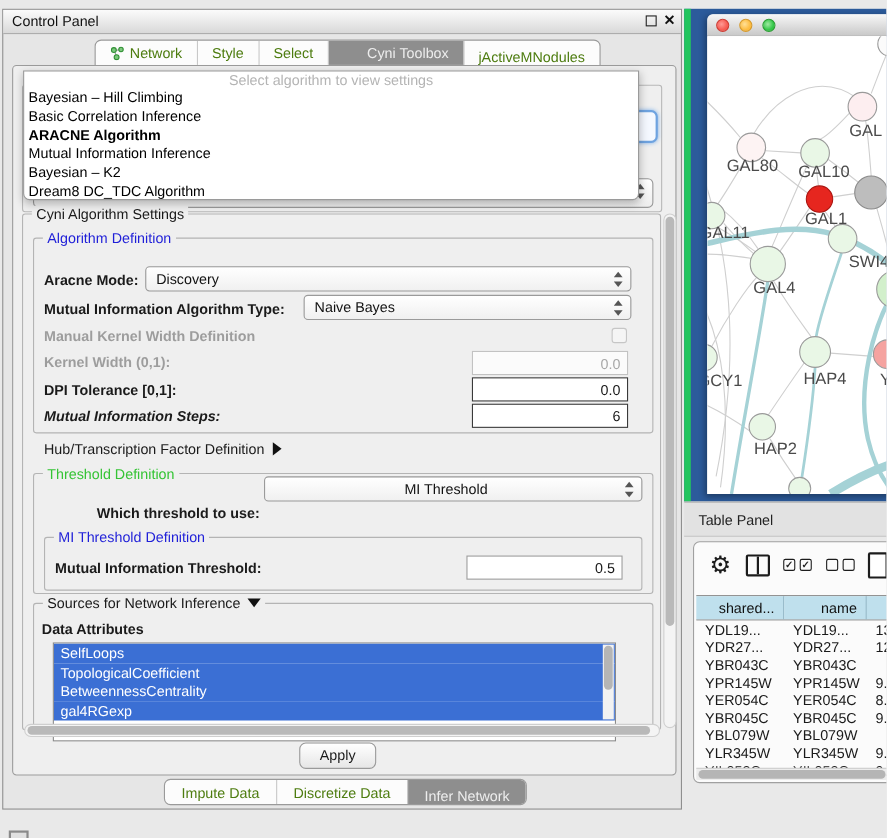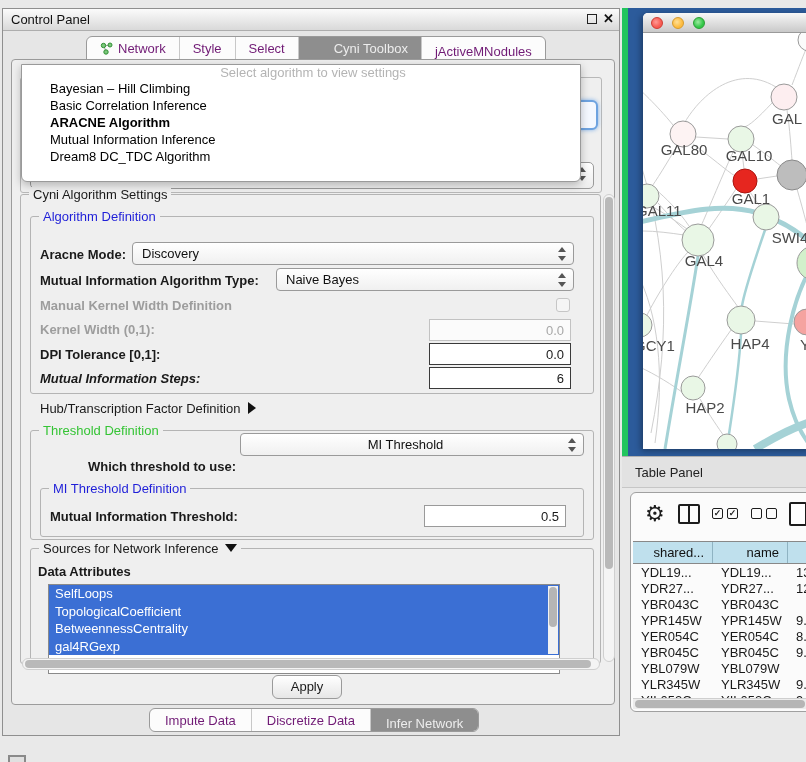--- a/index.html
+++ b/index.html
@@ -9,21 +9,21 @@
 
   
   .cp-window { position:absolute; left:2px; top:8px; width:618px; height:728px; background:#e6e6e6; border:1px solid #8f8f8f; }
   .cp-titlebar { position:absolute; left:0; top:0; width:100%; height:22px; background:linear-gradient(#fbfbfb,#d9d9d9); border-bottom:1px solid #adadad; }
   .cp-title { position:absolute; left:8px; top:3px; font-size:13px; color:#111; }
   .win-float { position:absolute; right:22px; top:5px; width:10px; height:10px; border:1.5px solid #222; }
   .win-close { position:absolute; right:5px; top:2px; font-size:13px; font-weight:bold; color:#111; }
 
   
   .tabbar { position:absolute; left:83px; top:27px; height:24px; display:flex; background:#fcfcfc; border:1px solid #9a9a9a; border-radius:6px 6px 0 0; overflow:hidden; }
-  .tabseg { display:flex; align-items:center; gap:5px; padding:0 13px; border-right:1px solid #c8c8c8; color:#701a75; white-space:nowrap; }
+  .tabseg { display:flex; align-items:center; gap:5px; padding:0 13px; border-right:1px solid #c8c8c8; color:#4d7c0f; white-space:nowrap; }
   .tabseg:last-child { border-right:none;align-items:flex-end; }
   .tabseg.sel { background:#8e8e8e; color:#ededed;padding-left:35px; }
 
   
   .content { position:absolute; left:8px; top:50px; width:604px; height:646px; background:#efefef; border:1px solid #9c9c9c; border-radius:4px; }
   .groupbox { position:absolute; border:1px solid #b4b4b4; border-radius:3px; }
   .grouptitle { position:absolute; top:-8px; left:8px; background:#efefef; padding:0 4px; font-size:13px; white-space:nowrap; }
   .t-blue { color:#1f1fd8; }
   .t-green { color:#35c435; }
   .lbl { position:absolute; white-space:nowrap; }
@@ -52,21 +52,21 @@
   .hscroll { position:absolute; left:10px; top:598px; width:578px; height:12px; background:#f4f4f4; border:1px solid #cfcfcf; border-radius:6px; }
   .hscroll .thumb { position:absolute; top:1px; left:2px; width:566px; height:8px; background:#b9b9b9; border-radius:5px; }
 
   .apply-btn { position:absolute; left:260px; top:615px; width:70px; height:24px; background:linear-gradient(#ffffff,#e6e6e6); border:1px solid #9a9a9a; border-radius:6px; text-align:center; padding-top:3px; }
 
   
   .bottom-tabbar { position:absolute; left:146px; top:699px; height:24px; display:flex; background:#fcfcfc; border:1px solid #9a9a9a; border-radius:6px; overflow:hidden; }
   .bottom-tabbar .tabseg { padding:0 15px; }
 
   
-  .popup { position:absolute; left:18px; top:55px; width:560px; height:118px; background:#fff; border:1px solid #9a9a9a; border-radius:0 0 6px 6px; box-shadow:0 3px 8px rgba(0,0,0,0.25); z-index:30; overflow:hidden;padding-left:24px; }
+  .popup { position:absolute; left:18px; top:55px; width:560px; height:118px; background:#fff; border:1px solid #9a9a9a; border-radius:0 0 6px 6px; box-shadow:0 3px 8px rgba(0,0,0,0.25); z-index:30; overflow:hidden; }
   .popup .prompt { height:16px; text-align:center; color:#b4b4b4; }
   .popup .item { height:17px; padding-left:4px; color:#000; white-space:nowrap; }
   .popup .item.hl { font-weight:bold; }
 
   
   .frag-group { position:absolute; left:8px; top:17px; width:582px; height:116px; border:1px solid #b8b8b8; border-radius:3px; }
   .frag-combo1 { position:absolute; left:18px; top:40px; width:568px; height:30px; border:2px solid #6ea3e0; border-radius:6px; background:#f4f8ff; box-shadow:0 0 4px #7fb0e8; }
   .frag-combo2 { position:absolute; left:18px; top:102px; width:564px; height:27px; border:1px solid #9a9a9a; border-radius:5px; background:linear-gradient(#ffffff,#ededed); }
 
   
@@ -223,20 +223,21 @@
           <span>Infer Network</span>
         </div>
     </div>
 
     <div class="popup">
       <div class="prompt">Select algorithm to view settings</div>
       <div class="item">Bayesian – Hill Climbing</div>
       <div class="item">Basic Correlation Inference</div>
       <div class="item hl">ARACNE Algorithm</div>
       <div class="item">Mutual Information Inference</div>
+      <div class="item">Bayesian – K2</div>
       <div class="item">Dream8 DC_TDC Algorithm</div>
     </div>
   </div>
 
   <div class="desktop-blue">
     <div class="net-window">
       <div class="net-titlebar">
         <span class="tl tl-red"></span>
         <span class="tl tl-yellow"></span>
         <span class="tl tl-green"></span>

